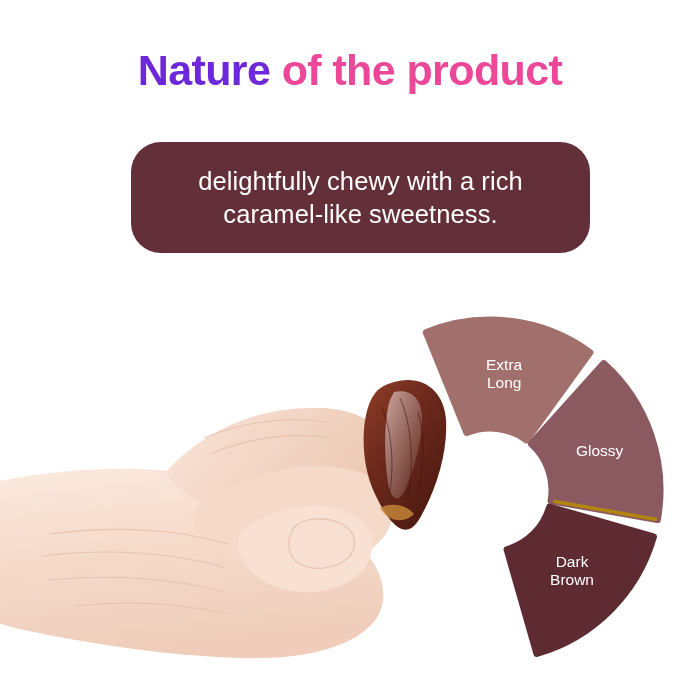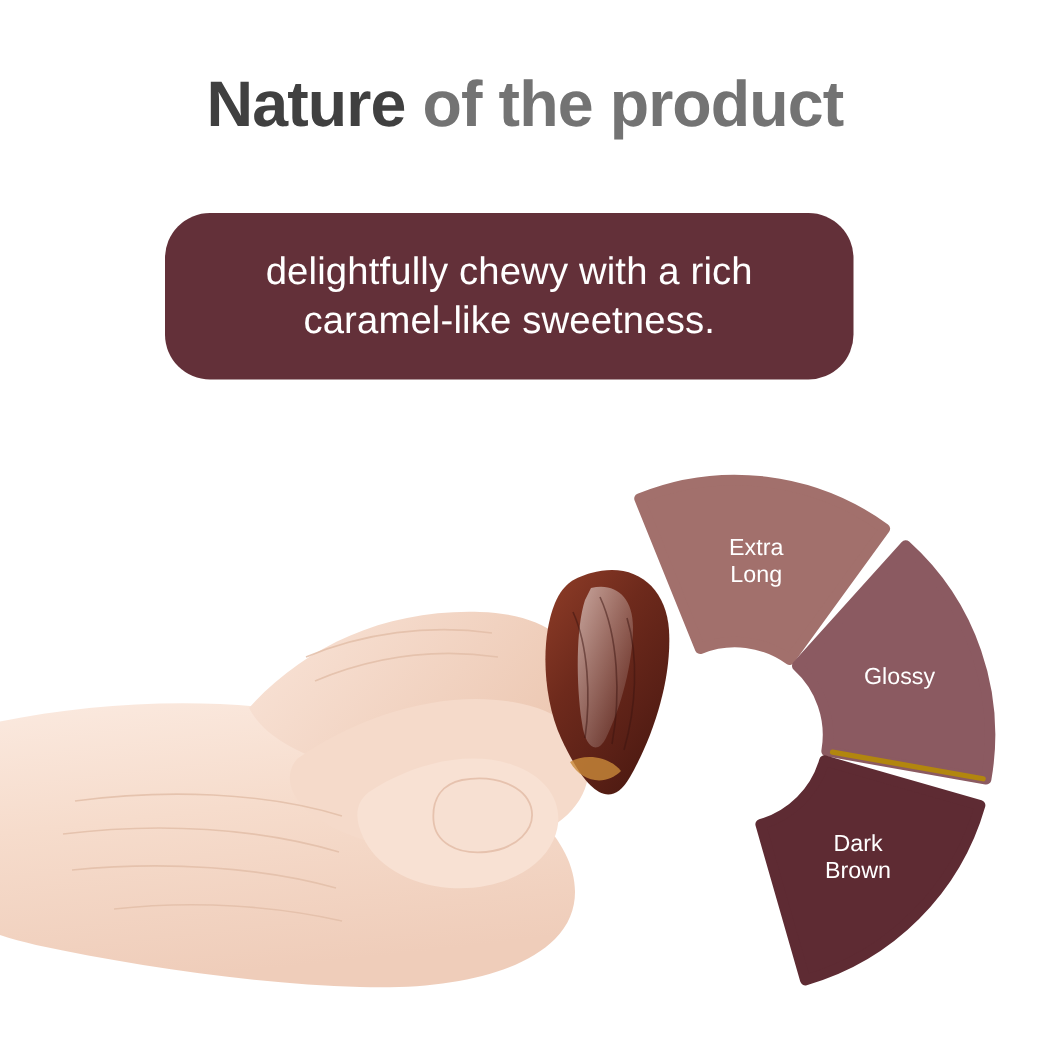--- a/index.html
+++ b/index.html
@@ -26,27 +26,27 @@
     left: 0;
     top: 44px;
     width: 700px;
     text-align: center;
     font-size: 43px;
     line-height: 52px;
     font-weight: 800;
     letter-spacing: -0.6px;
     white-space: nowrap;
   }
-  .heading .accent { color: #404040; }
-  .heading .plain  { color: #737373; }
+  .heading .accent { color: #6d28d9; }
+  .heading .plain  { color: #ec4899; }
 
   
   .callout {
     position: absolute;
-    left: 110px;
+    left: 131px;
     top: 142px;
     width: 459px;
     height: 111px;
     background: #633039;
     border-radius: 30px;
     display: flex;
     align-items: center;
     justify-content: center;
     padding: 0 26px;
   }

